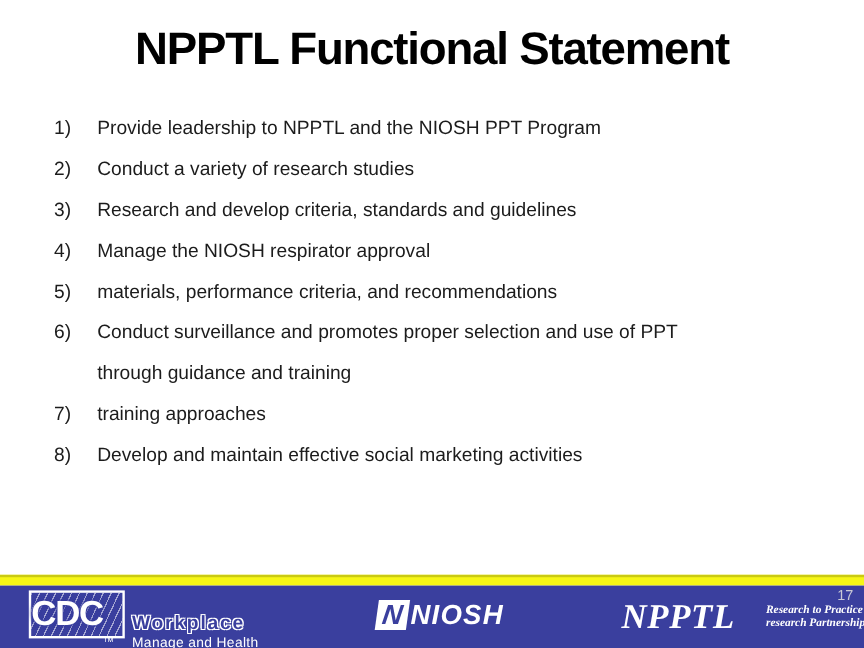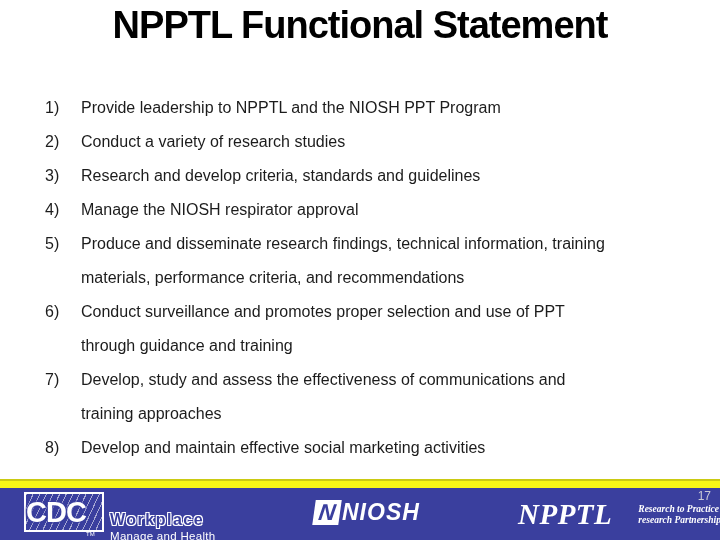--- a/index.html
+++ b/index.html
@@ -3,21 +3,21 @@
 <meta charset="utf-8">
 <style>
   html,body{margin:0;padding:0;}
   body{
     width:720px;height:540px;position:relative;overflow:hidden;
     background:#ffffff;
     font-family:"Liberation Sans","DejaVu Sans",sans-serif;
   }
   
   .slide-title{
-    position:absolute;top:4px;left:0;width:720px;
+    position:absolute;top:20px;left:0;width:720px;
     text-align:center;
     font-size:38px;font-weight:900;letter-spacing:-1px;
     color:#000000;margin:0;
   }
   
   .func-list{
     position:absolute;top:91px;left:45px;right:40px;
     color:#1c1c1c;font-size:16px;line-height:34px;
   }
   .func-item{display:flex;align-items:flex-start;}
@@ -122,35 +122,33 @@
   </div>
   <div class="func-item">
     <div class="func-num">4)</div>
     <div class="func-text">
         <span>Manage the NIOSH respirator approval</span>
       </div>
   </div>
   <div class="func-item">
     <div class="func-num">5)</div>
     <div class="func-text">
-      <span>Produce and disseminate research findings, technical information, training</span>
       <span>materials, performance criteria, and recommendations</span>
     </div>
   </div>
   <div class="func-item">
     <div class="func-num">6)</div>
     <div class="func-text">
       <span>Conduct surveillance and promotes proper selection and use of PPT</span>
       <span>through guidance and training</span>
     </div>
   </div>
   <div class="func-item">
     <div class="func-num">7)</div>
     <div class="func-text">
-      <span>Develop, study and assess the effectiveness of communications and</span>
       <span>training approaches</span>
     </div>
   </div>
   <div class="func-item">
     <div class="func-num">8)</div>
     <div class="func-text">
         <span>Develop and maintain effective social marketing activities</span>
       </div>
   </div>
 </div>

